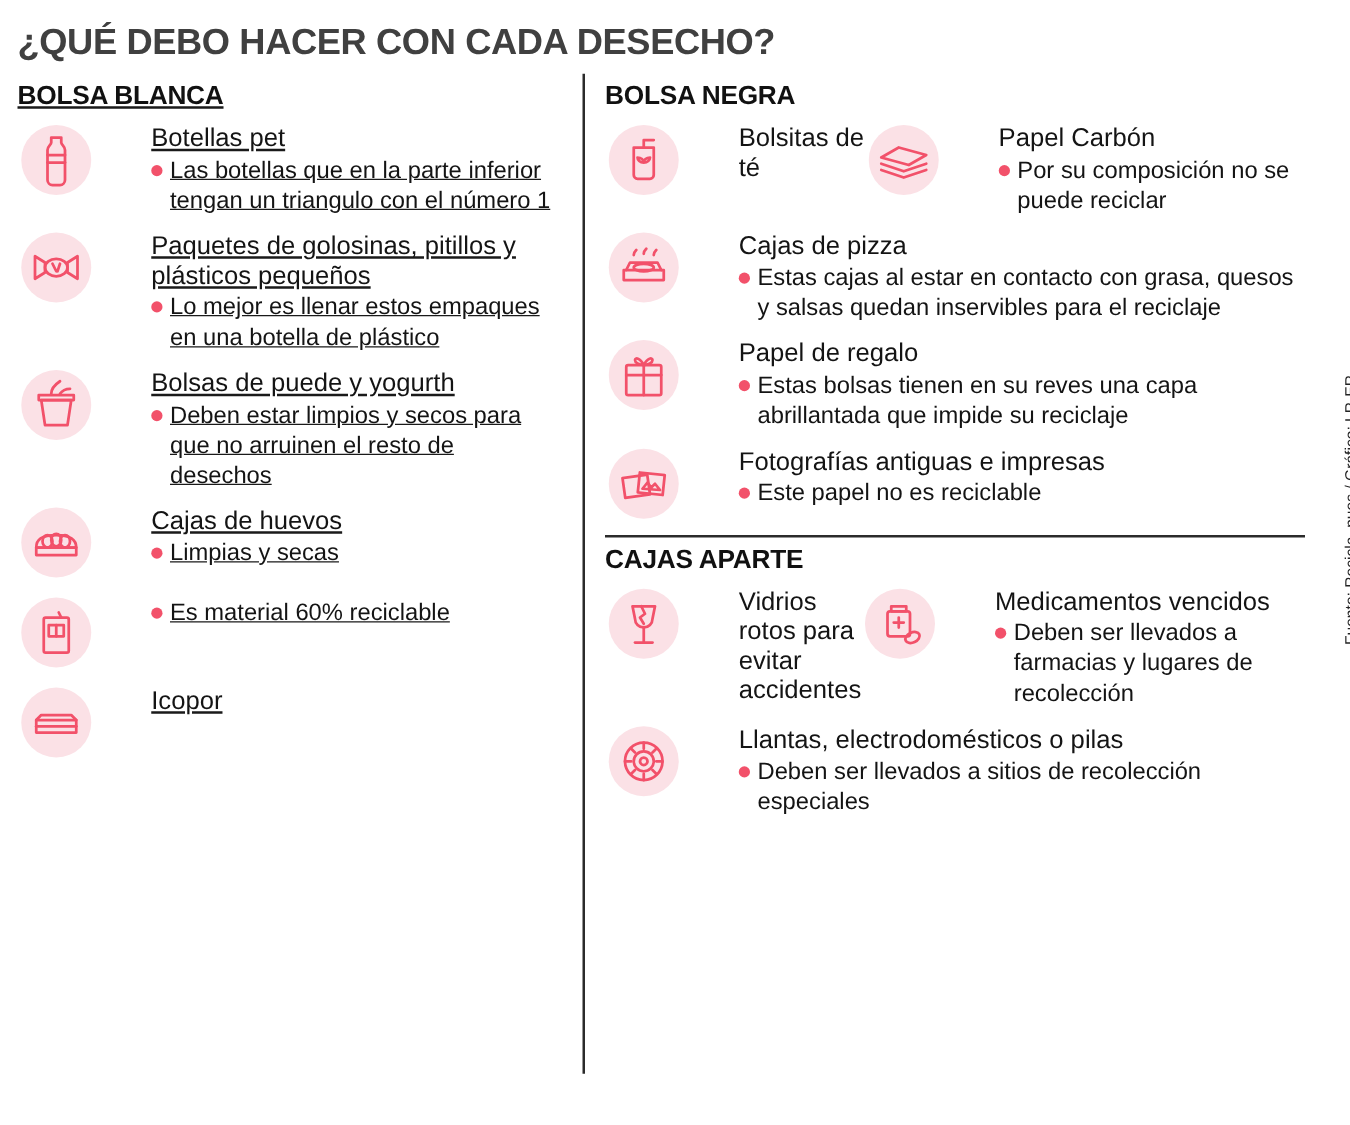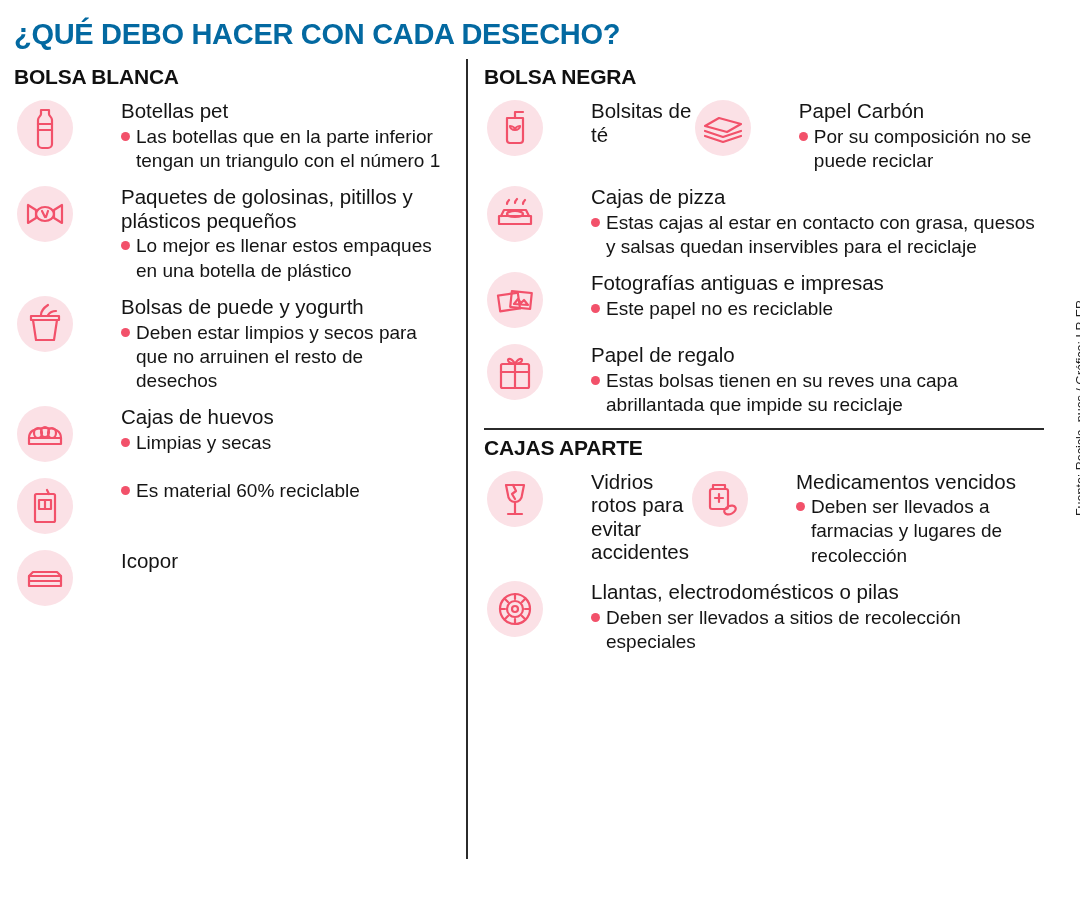--- a/index.html
+++ b/index.html
@@ -20,30 +20,31 @@
     width: 1080px;
     height: 900px;
     box-sizing: border-box;
     padding: 18px 24px 10px 14px;
   }
   .title {
     font-size: 29px;
     font-weight: bold;
     letter-spacing: -0.3px;
     margin: 0 0 8px 0;
-    color: #0369a1;
+    color: #404040;
   }
   .columns {
     display: flex;
     align-items: flex-start;
   }
   .col-left {
     width: 452px;
     padding-right: 22px;
     box-sizing: border-box;
+    text-decoration: underline;
   }
   .divider-v {
     width: 2px;
     background: #2b2b2b;
     align-self: stretch;
     margin: 0 16px 0 0;
     height: 800px;
   }
   .col-right {
     width: 560px;
@@ -341,55 +342,55 @@
             </div>
           </div>
         </div>
       </div>
 
       <div class="entry">
         <div class="icon-wrap">
           <div class="disc"></div>
           <svg viewBox="0 0 56 56">
             <g fill="none" stroke="#f2516a" stroke-width="2.2" stroke-linejoin="round" stroke-linecap="round">
-              <rect x="12" y="22" width="20" height="16" transform="rotate(-8 22 30)"></rect>
-              <rect x="24" y="20" width="20" height="16" transform="rotate(6 34 28)"></rect>
-              <path d="M27 32l4-5 3 4 3-3 4 5z"></path>
-            </g>
-          </svg>
-        </div>
-        <div class="entry-body">
-          <div class="entry-label">Fotografías antiguas e impresas</div>
-          <div class="bullets">
-            <div class="bullet">
-              <span class="dot"></span>
-              <span class="btext">Este papel no es reciclable</span>
-            </div>
-          </div>
-        </div>
-      </div>
-
-      <div class="entry">
-        <div class="icon-wrap">
-          <div class="disc"></div>
-          <svg viewBox="0 0 56 56">
-            <g fill="none" stroke="#f2516a" stroke-width="2.2" stroke-linejoin="round" stroke-linecap="round">
               <rect x="14" y="20" width="28" height="24" rx="1.5"></rect>
               <path d="M28 20v24"></path>
               <path d="M14 28h28"></path>
               <path d="M28 20c-4 0-7-2-7-4s4-2 7 4c3-6 7-6 7-4s-3 4-7 4z"></path>
             </g>
           </svg>
         </div>
         <div class="entry-body">
           <div class="entry-label">Papel de regalo</div>
           <div class="bullets">
             <div class="bullet">
               <span class="dot"></span>
               <span class="btext">Estas bolsas tienen en su reves una capa abrillantada que impide su reciclaje</span>
+            </div>
+          </div>
+        </div>
+      </div>
+
+      <div class="entry">
+        <div class="icon-wrap">
+          <div class="disc"></div>
+          <svg viewBox="0 0 56 56">
+            <g fill="none" stroke="#f2516a" stroke-width="2.2" stroke-linejoin="round" stroke-linecap="round">
+              <rect x="12" y="22" width="20" height="16" transform="rotate(-8 22 30)"></rect>
+              <rect x="24" y="20" width="20" height="16" transform="rotate(6 34 28)"></rect>
+              <path d="M27 32l4-5 3 4 3-3 4 5z"></path>
+            </g>
+          </svg>
+        </div>
+        <div class="entry-body">
+          <div class="entry-label">Fotografías antiguas e impresas</div>
+          <div class="bullets">
+            <div class="bullet">
+              <span class="dot"></span>
+              <span class="btext">Este papel no es reciclable</span>
             </div>
           </div>
         </div>
       </div>
 
       <div class="divider-h"></div>
 
       <div class="section-head">CAJAS APARTE</div>
 
       <div class="pair">

